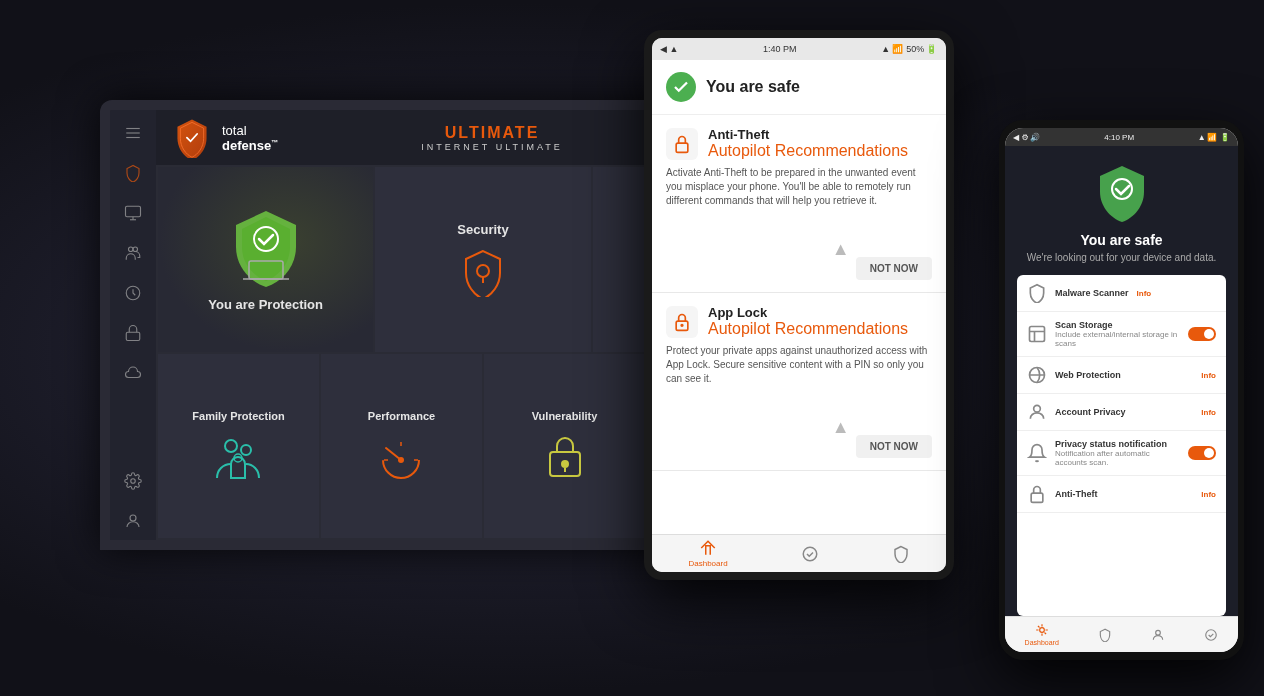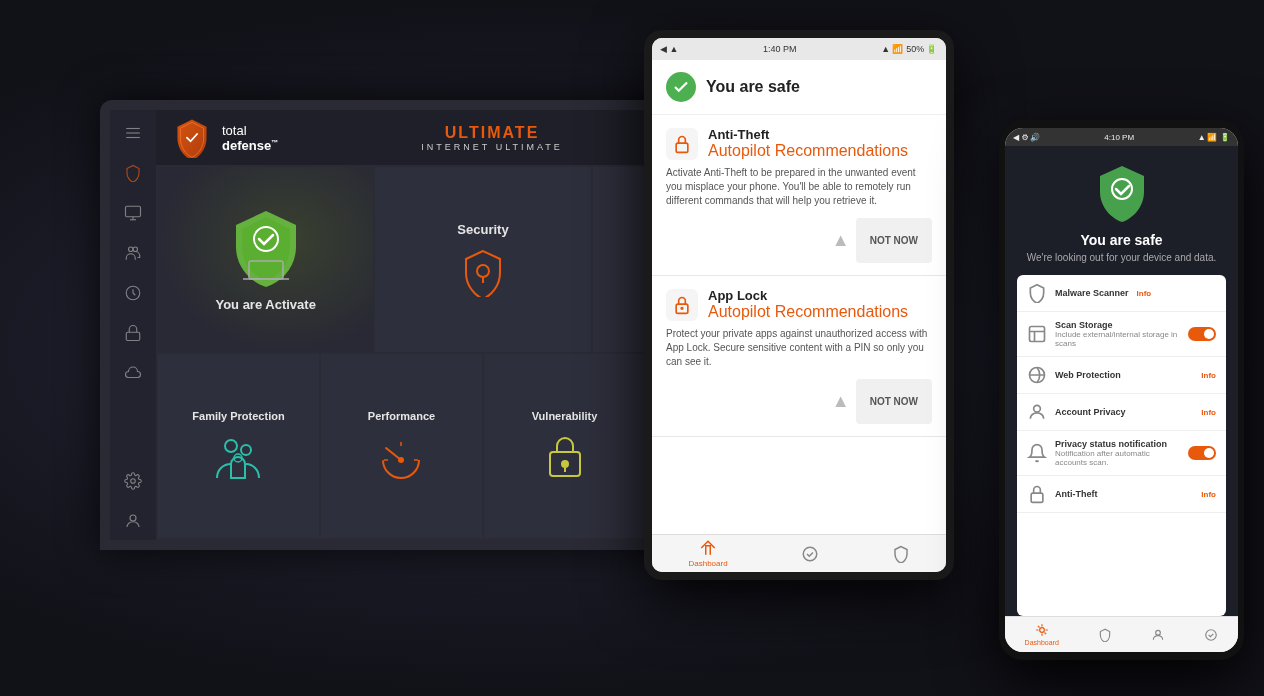--- a/index.html
+++ b/index.html
@@ -315,26 +315,27 @@
 
     .tablet-card-action {
       display: flex;
       justify-content: flex-end;
       gap: 6px;
       margin-top: 10px;
       align-items: center;
     }
 
     .action-btn {
-      padding: 17px 14px;
+      padding: 6px 14px;
       border-radius: 4px;
       font-size: 10px;
       font-weight: 700;
       cursor: pointer;
       border: none;
+      margin-top: 39px;
     }
 
     .btn-ghost {
       background: #f0f0f0;
       color: #555;
     }
 
     .action-arrow {
       font-size: 18px;
       color: #bbb;
@@ -608,21 +609,21 @@
 
                 <svg width="90" height="80" viewBox="0 0 90 80">
                   <path d="M45 4L15 18v22c0 18 12 34 30 40 18-6 30-22 30-40V18z" fill="#6abf40" opacity="0.9"></path>
                   <path d="M45 10L21 22v18c0 16 10 28 24 34 14-6 24-18 24-34V22z" fill="#5aaf30"></path>
                   <circle cx="45" cy="32" r="12" fill="none" stroke="#fff" stroke-width="2"></circle>
                   <path d="M38 32l5 5 9-9" stroke="#fff" stroke-width="2.5" fill="none" stroke-linecap="round"></path>
 
                   <rect x="28" y="54" width="34" height="18" rx="2" fill="none" stroke="#aaa" stroke-width="1.5"></rect>
                   <line x1="22" y1="72" x2="68" y2="72" stroke="#aaa" stroke-width="1.5"></line>
                 </svg>
-                <div class="tile-label">You are Activate</div>
+                <div class="tile-label">You are Protection</div>
               </div>
             </div>
 
             <div class="tile">
               <div class="tile-label">Security</div>
               <svg width="50" height="50" viewBox="0 0 50 50">
                 <path d="M25 4L8 12v14c0 12 8 22 17 26 9-4 17-14 17-26V12z" fill="none" stroke="#e8590c" stroke-width="2"></path>
                 <circle cx="25" cy="24" r="6" fill="none" stroke="#e8590c" stroke-width="2"></circle>
                 <line x1="25" y1="30" x2="25" y2="36" stroke="#e8590c" stroke-width="2"></line>
               </svg>

